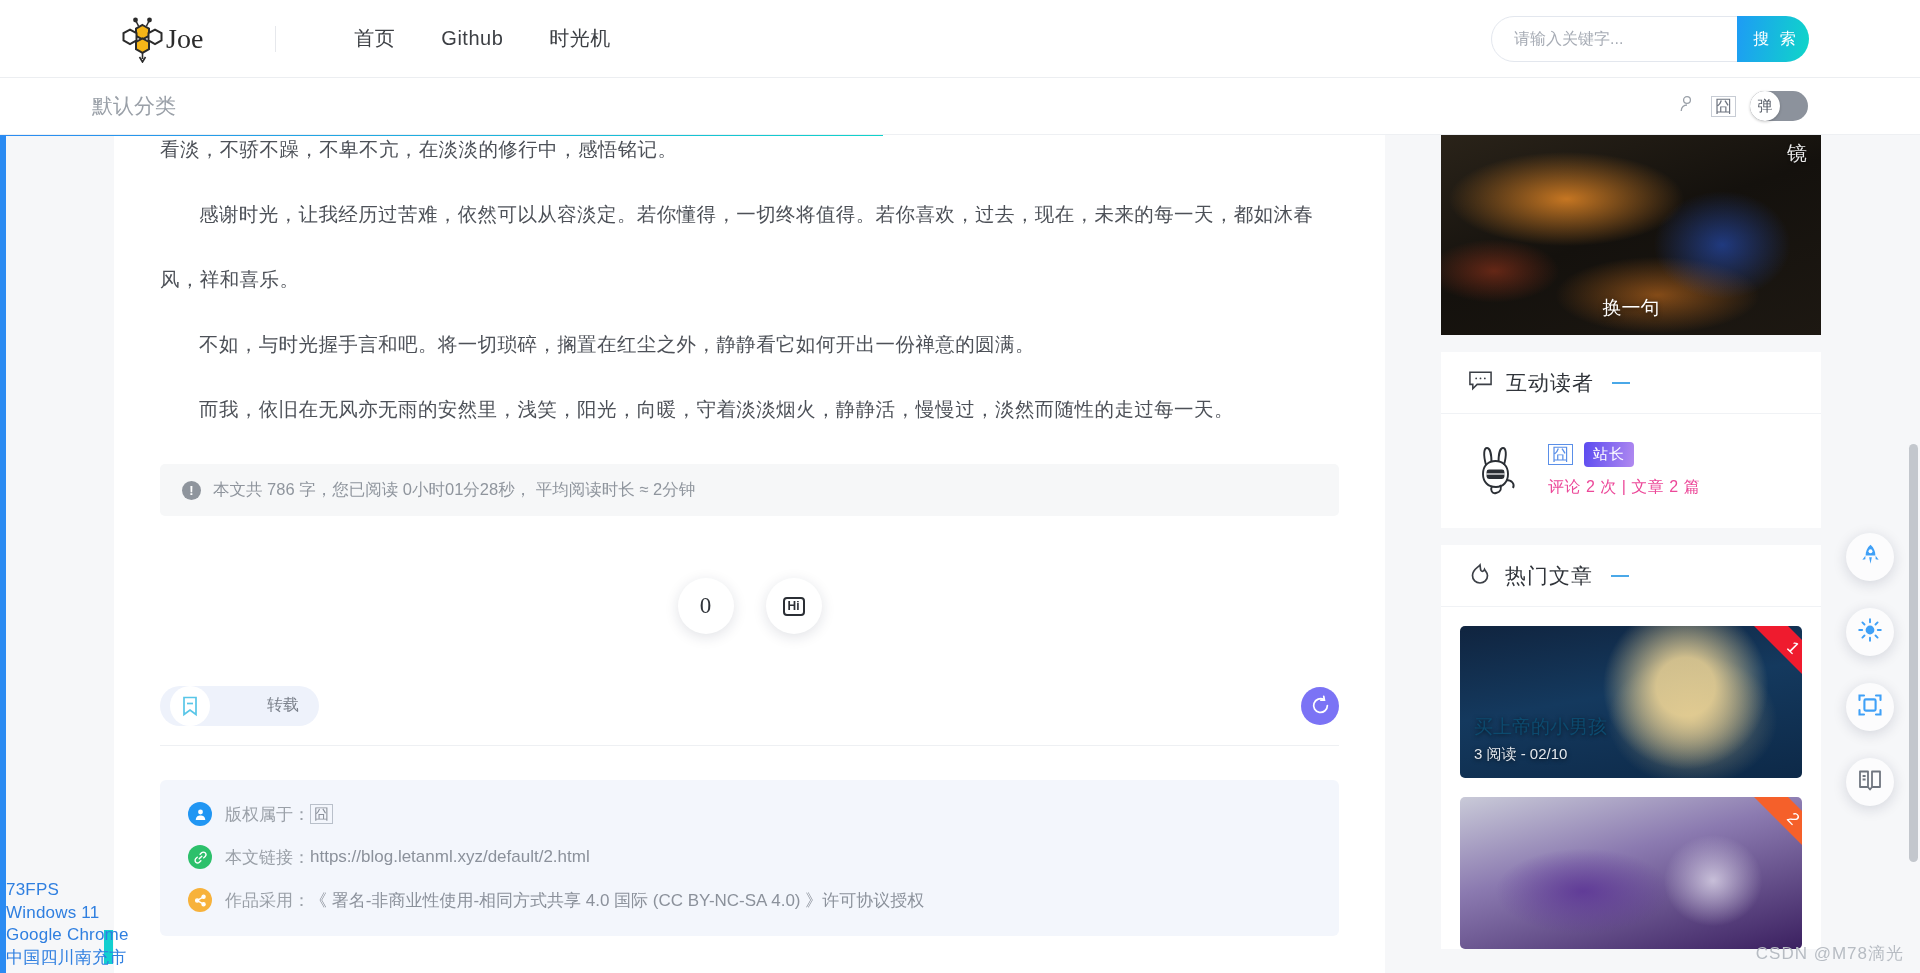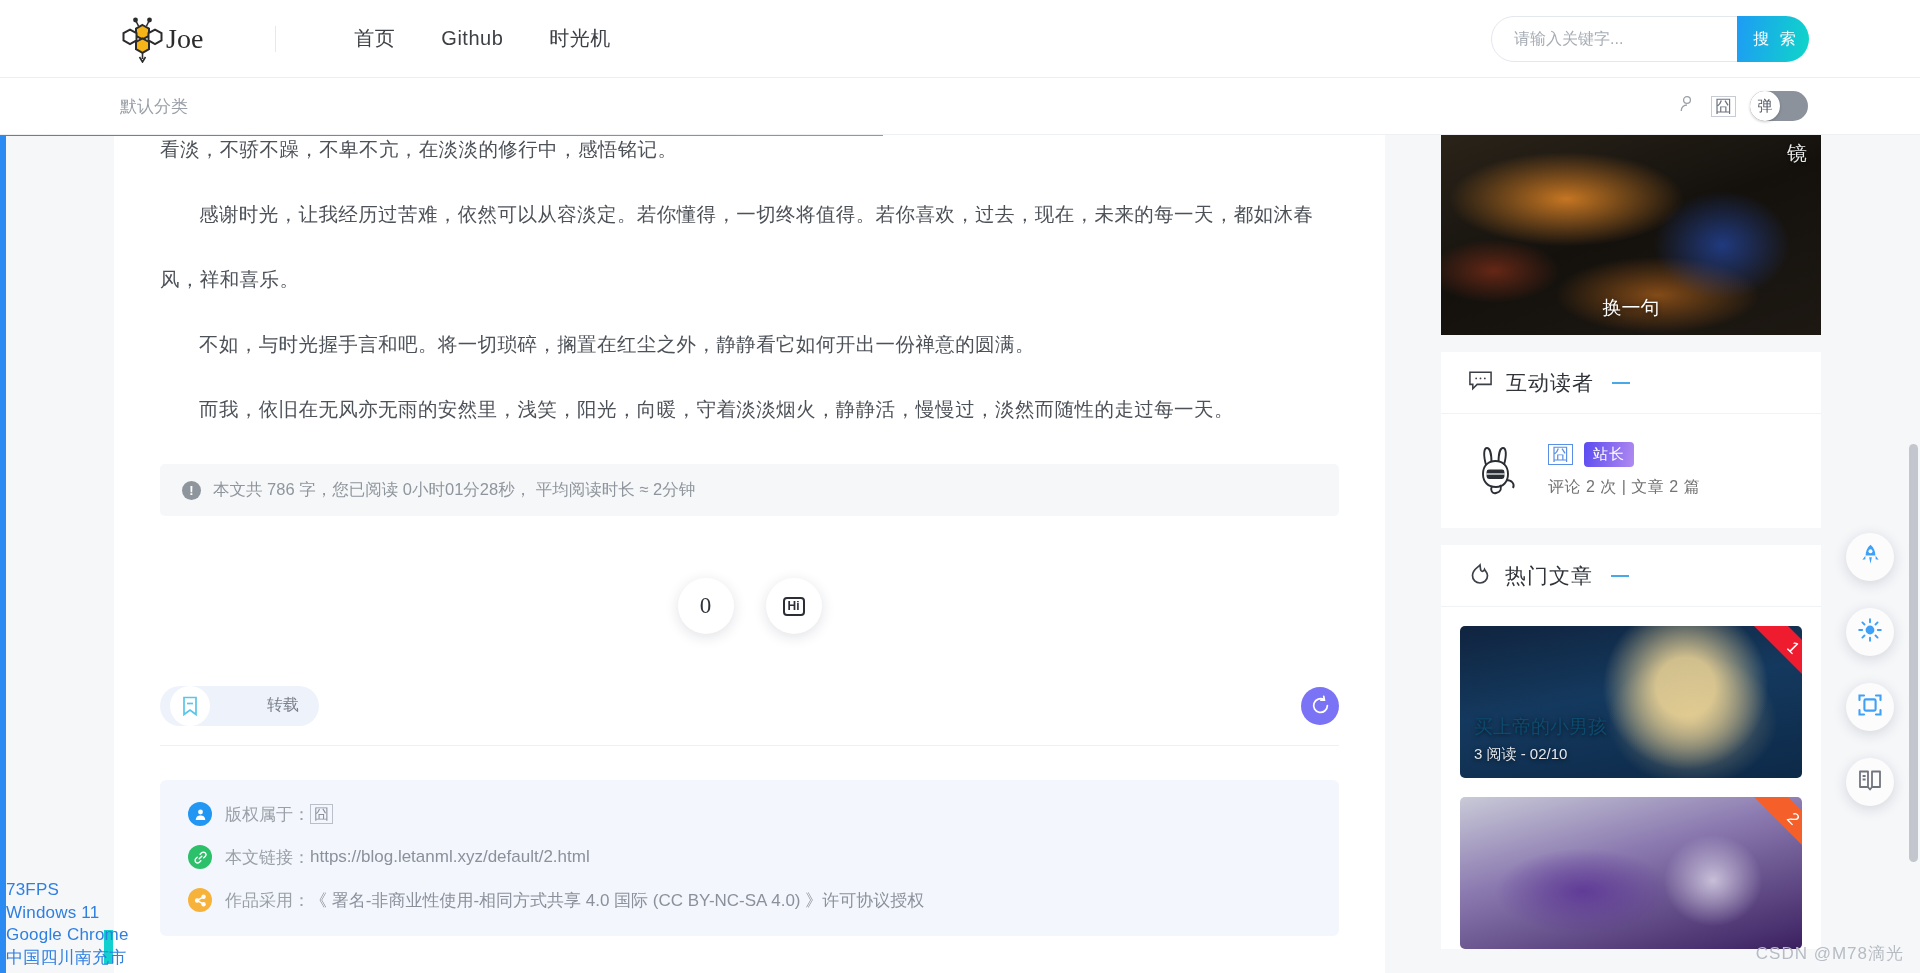--- a/index.html
+++ b/index.html
@@ -43,21 +43,21 @@
     border-radius:0 23px 23px 0; margin-left:-24px; padding-left:6px;
     font-family:"Liberation Sans", sans-serif;
   }
 
   
   .subheader {
     position:absolute; top:78px; left:0; width:1920px; height:57px;
     background:#ffffff; display:flex; align-items:center; z-index:29;
     border-bottom:1px solid #eef0f3;
   }
-  .crumb { margin-left:120px; font-size:17px; color:#9aa0a8; }
+  .crumb { margin-left:92px; font-size:21px; color:#9aa0a8; }
   .sub-right { position:absolute; right:112px; display:flex; align-items:center; gap:14px; }
   .person-icon { color:#9aa0a8; }
   .user-mini { font-size:17px; color:#6f7580; border:1px solid #c7ccd4; padding:0 3px; line-height:19px; }
   .toggle {
     width:58px; height:30px; border-radius:15px; background:#8c929c;
     display:flex; align-items:center; position:relative; cursor:pointer;
   }
   .toggle-knob {
     width:30px; height:30px; border-radius:50%; background:#fff; position:absolute; left:0;
     box-shadow:0 1px 3px rgba(0,0,0,.22); display:flex; align-items:center; justify-content:center;
@@ -170,21 +170,21 @@
   .reader-avatar { width:60px;height:60px; flex:none; }
   .reader-meta { margin-left:20px; }
   .reader-top { display:flex; align-items:center; gap:11px; }
   .reader-name {
     font-size:17px;color:#5a8fe8; border:1px solid #5a8fe8; padding:0 3px; line-height:19px;
   }
   .badge-admin {
     font-size:15px; color:#fff; padding:3px 9px; border-radius:4px;
     background:linear-gradient(100deg,#5b4bf0 0%, #b18af0 100%); letter-spacing:1px;
   }
-  .reader-sub { font-size:16px; color:#737373; margin-top:10px; letter-spacing:.5px; }
+  .reader-sub { font-size:16px; color:#ec4899; margin-top:10px; letter-spacing:.5px; }
 
   .hot-item { position:relative; margin:19px 19px 0 19px; height:152px; border-radius:5px; overflow:hidden; cursor:pointer; }
   .hot-img1 {
     width:100%;height:100%;
     background:
       radial-gradient(circle at 66% 40%, rgba(240,214,150,.85) 0 12%, transparent 34%),
       radial-gradient(ellipse 40% 70% at 68% 62%, rgba(225,200,140,.6), transparent 62%),
       linear-gradient(170deg,#10243f 0%, #14395e 45%, #0d2948 100%);
   }
   .hot-img2 {

